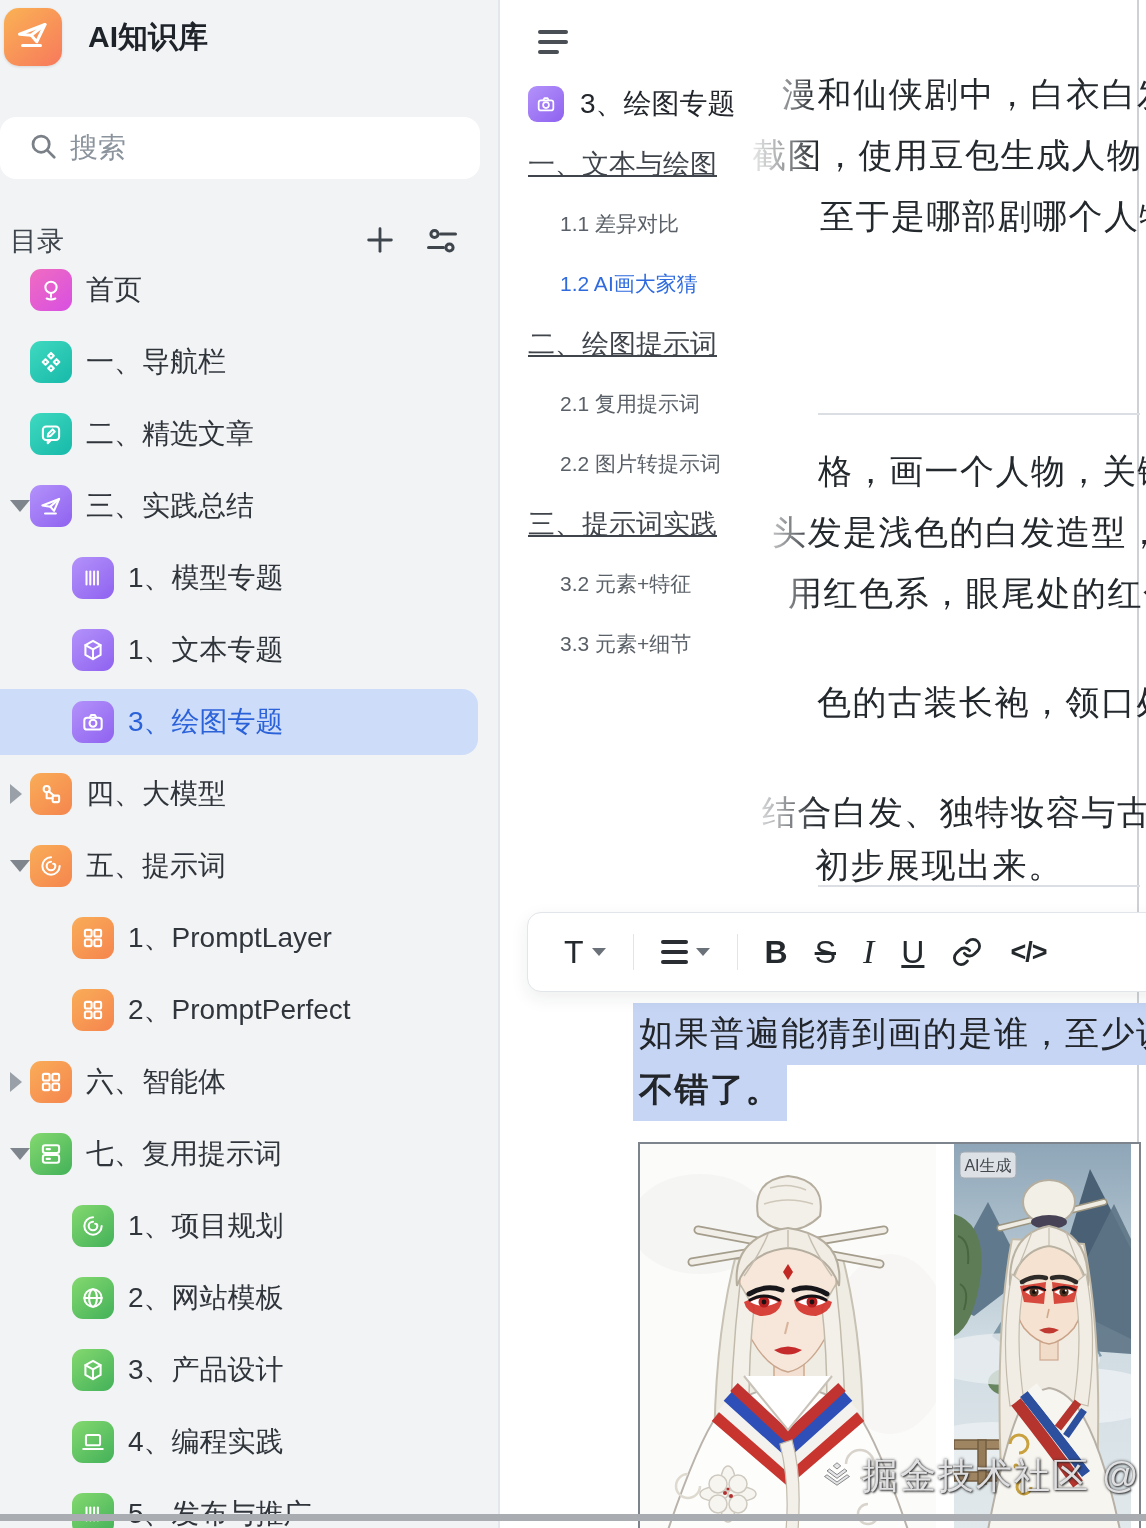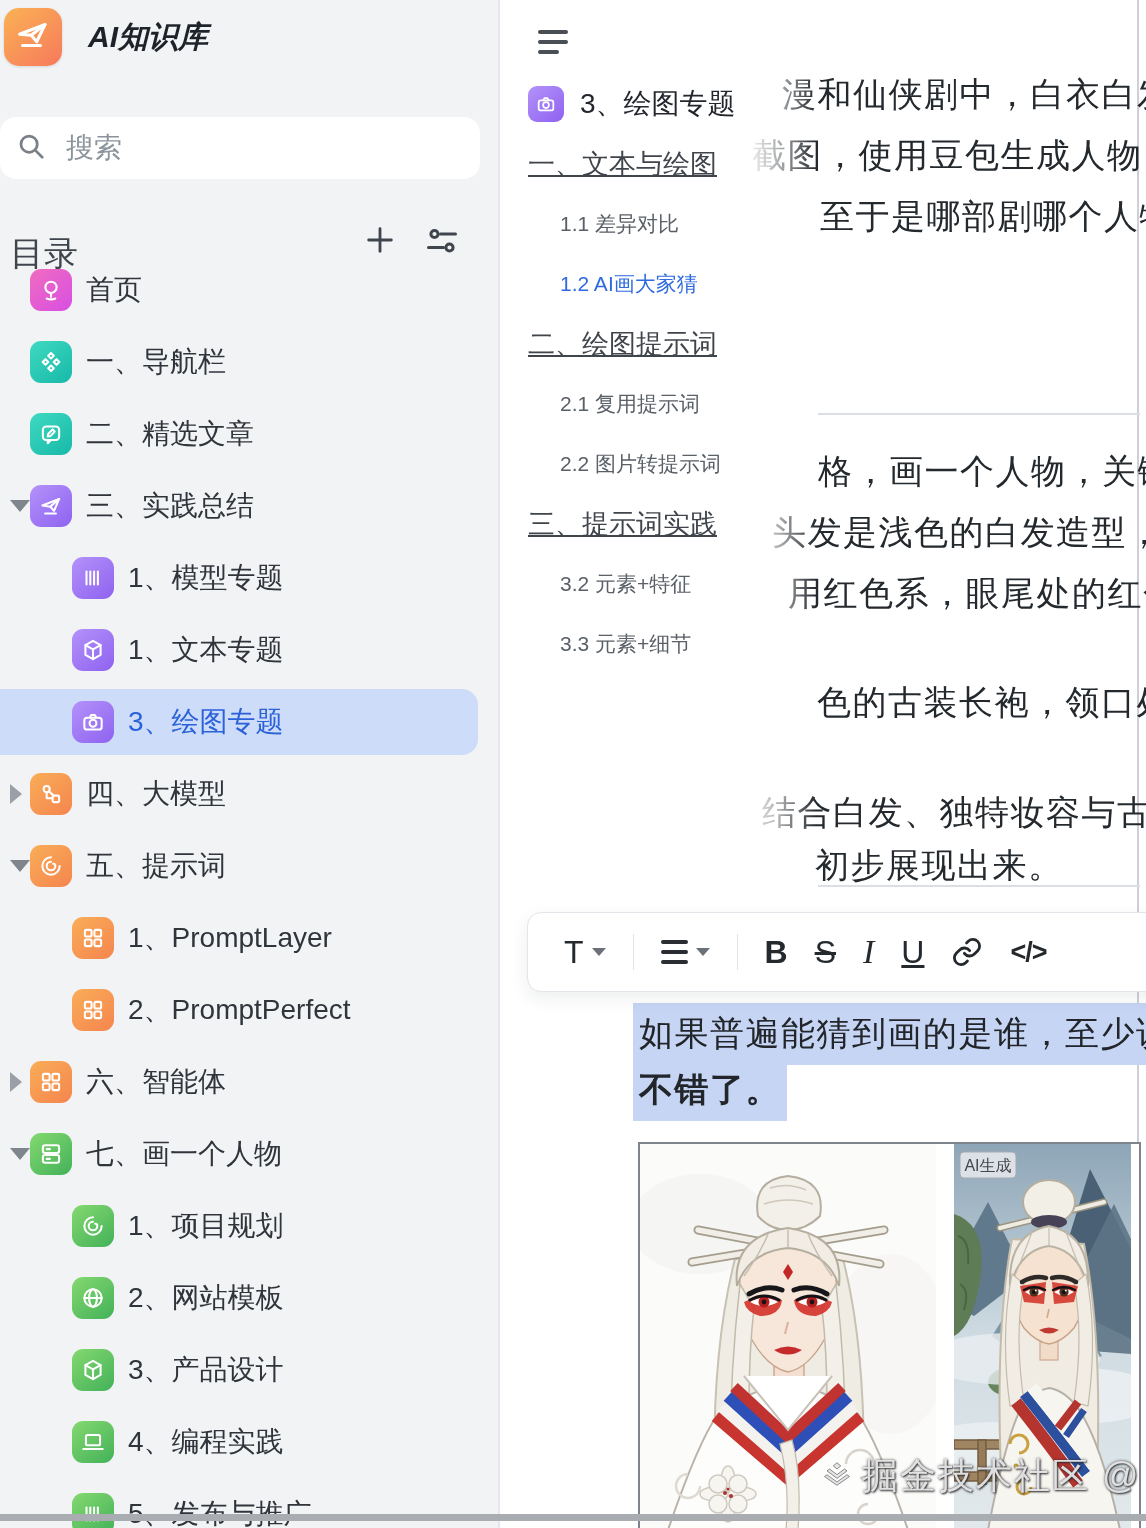--- a/index.html
+++ b/index.html
@@ -4,27 +4,27 @@
 <style>
   html,body{margin:0;padding:0;}
   body{
     position:relative; width:1146px; height:1528px; overflow:hidden;
     background:#ffffff;
     font-family:"Liberation Sans","DejaVu Sans",sans-serif;
     -webkit-font-smoothing:antialiased;
   }
   
   .sidebar{position:absolute;left:0;top:0;width:498px;height:100%;background:#f2f3f5;border-right:2px solid #e3e6ea;}
-  .app-header{position:absolute;top:8px;left:4px;display:flex;align-items:center;gap:26px;font-style:italic;}
+  .app-header{position:absolute;top:8px;left:4px;display:flex;align-items:center;gap:26px;}
   .logo{width:58px;height:58px;border-radius:15px;background:linear-gradient(140deg,#fab254,#f7795c);display:flex;align-items:center;justify-content:center;box-shadow:0 1px 3px rgba(0,0,0,.12);}
   .app-title{font-size:30px;font-weight:600;color:#1e2329;}
-  .search{position:absolute;top:117px;left:0;width:480px;height:62px;background:#fff;border-radius:16px;display:flex;align-items:center;padding-left:16px;gap:20px;box-sizing:border-box;}
+  .search{position:absolute;top:117px;left:0;width:480px;height:62px;background:#fff;border-radius:16px;display:flex;align-items:center;padding-left:28px;gap:12px;box-sizing:border-box;}
   .search-placeholder{font-size:28px;color:#8b939c;}
   .dir-row{position:absolute;top:220px;left:10px;width:468px;height:40px;}
-  .dir-label{font-size:34px;color:#3f454c;position:absolute;left:0;top:3px;margin-top:8px;}
+  .dir-label{font-size:27px;color:#3f454c;position:absolute;left:0;top:3px;}
   .dir-action{position:absolute;top:0;width:40px;height:40px;display:flex;align-items:center;justify-content:center;}
   .dir-plus{right:78px;}
   .dir-options{right:16px;}
   .nav{position:absolute;top:254px;left:0;width:478px;}
   .nav-row{position:relative;height:72px;}
   .nav-row.selected::before{content:"";position:absolute;left:0;top:3px;bottom:3px;right:0;background:#cddcf8;border-radius:0 16px 16px 0;}
   .arr{position:absolute;top:50%;transform:translateY(-50%);left:10px;width:0;height:0;}
   .arr-down{border-left:10px solid transparent;border-right:10px solid transparent;border-top:12px solid #7f858c;}
   .arr-right{border-top:10px solid transparent;border-bottom:10px solid transparent;border-left:12px solid #9aa0a7;}
   .icon-badge{position:absolute;top:50%;transform:translateY(-50%);width:42px;height:42px;border-radius:11px;display:flex;align-items:center;justify-content:center;}
@@ -263,21 +263,21 @@
       <div class="nav-row">
         <span class="arr arr-down"></span>
         <span class="icon-badge bg-green">
           <svg width="26" height="26" viewBox="0 0 24 24" fill="none" stroke="#ffffff" stroke-width="1.9" stroke-linecap="round" stroke-linejoin="round">
             <rect x="4.5" y="4" width="15" height="7" rx="2"></rect>
             <rect x="4.5" y="13" width="15" height="7" rx="2"></rect>
             <line x1="8" y1="7.5" x2="11" y2="7.5"></line>
             <line x1="8" y1="16.5" x2="11" y2="16.5"></line>
           </svg>
         </span>
-        <span class="nav-label">七、画一个人物</span>
+        <span class="nav-label">七、复用提示词</span>
       </div>
       <div class="nav-row ind1">
         <span class="icon-badge bg-green">
           <svg width="26" height="26" viewBox="0 0 24 24" fill="none" stroke="#ffffff" stroke-width="1.9" stroke-linecap="round" stroke-linejoin="round">
             <path d="M12 4 a8 8 0 1 0 8 8"></path>
             <path d="M12 8 a4 4 0 1 0 4 4 a2 2 0 0 0 -2 -2"></path>
           </svg>
         </span>
         <span class="nav-label">1、项目规划</span>
       </div>

